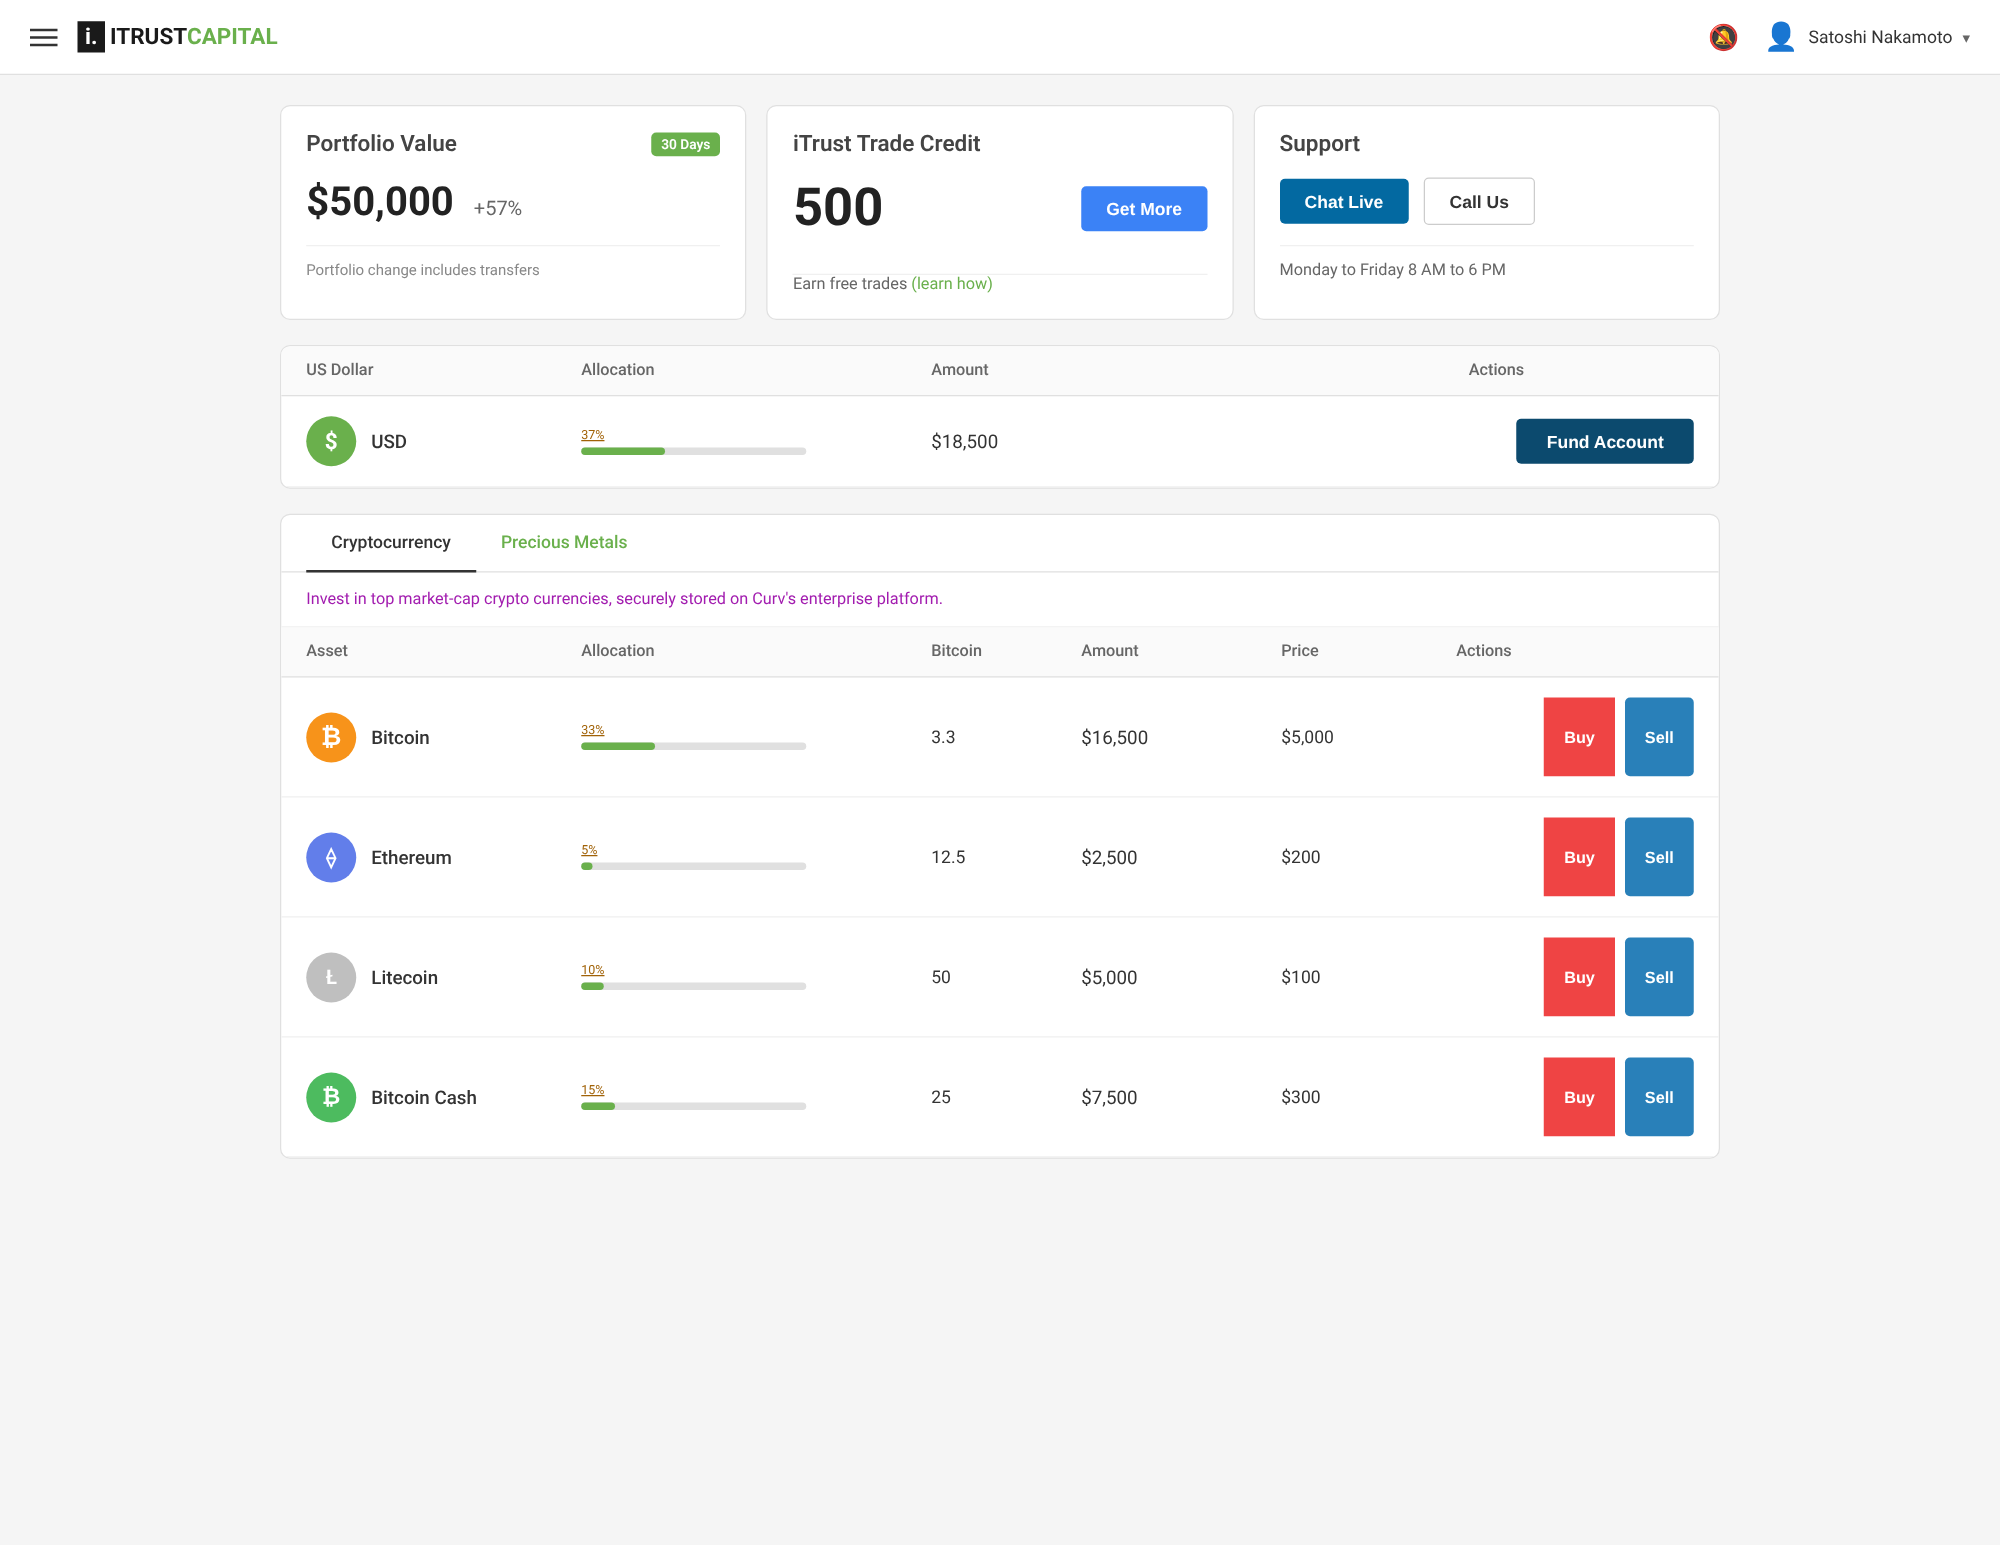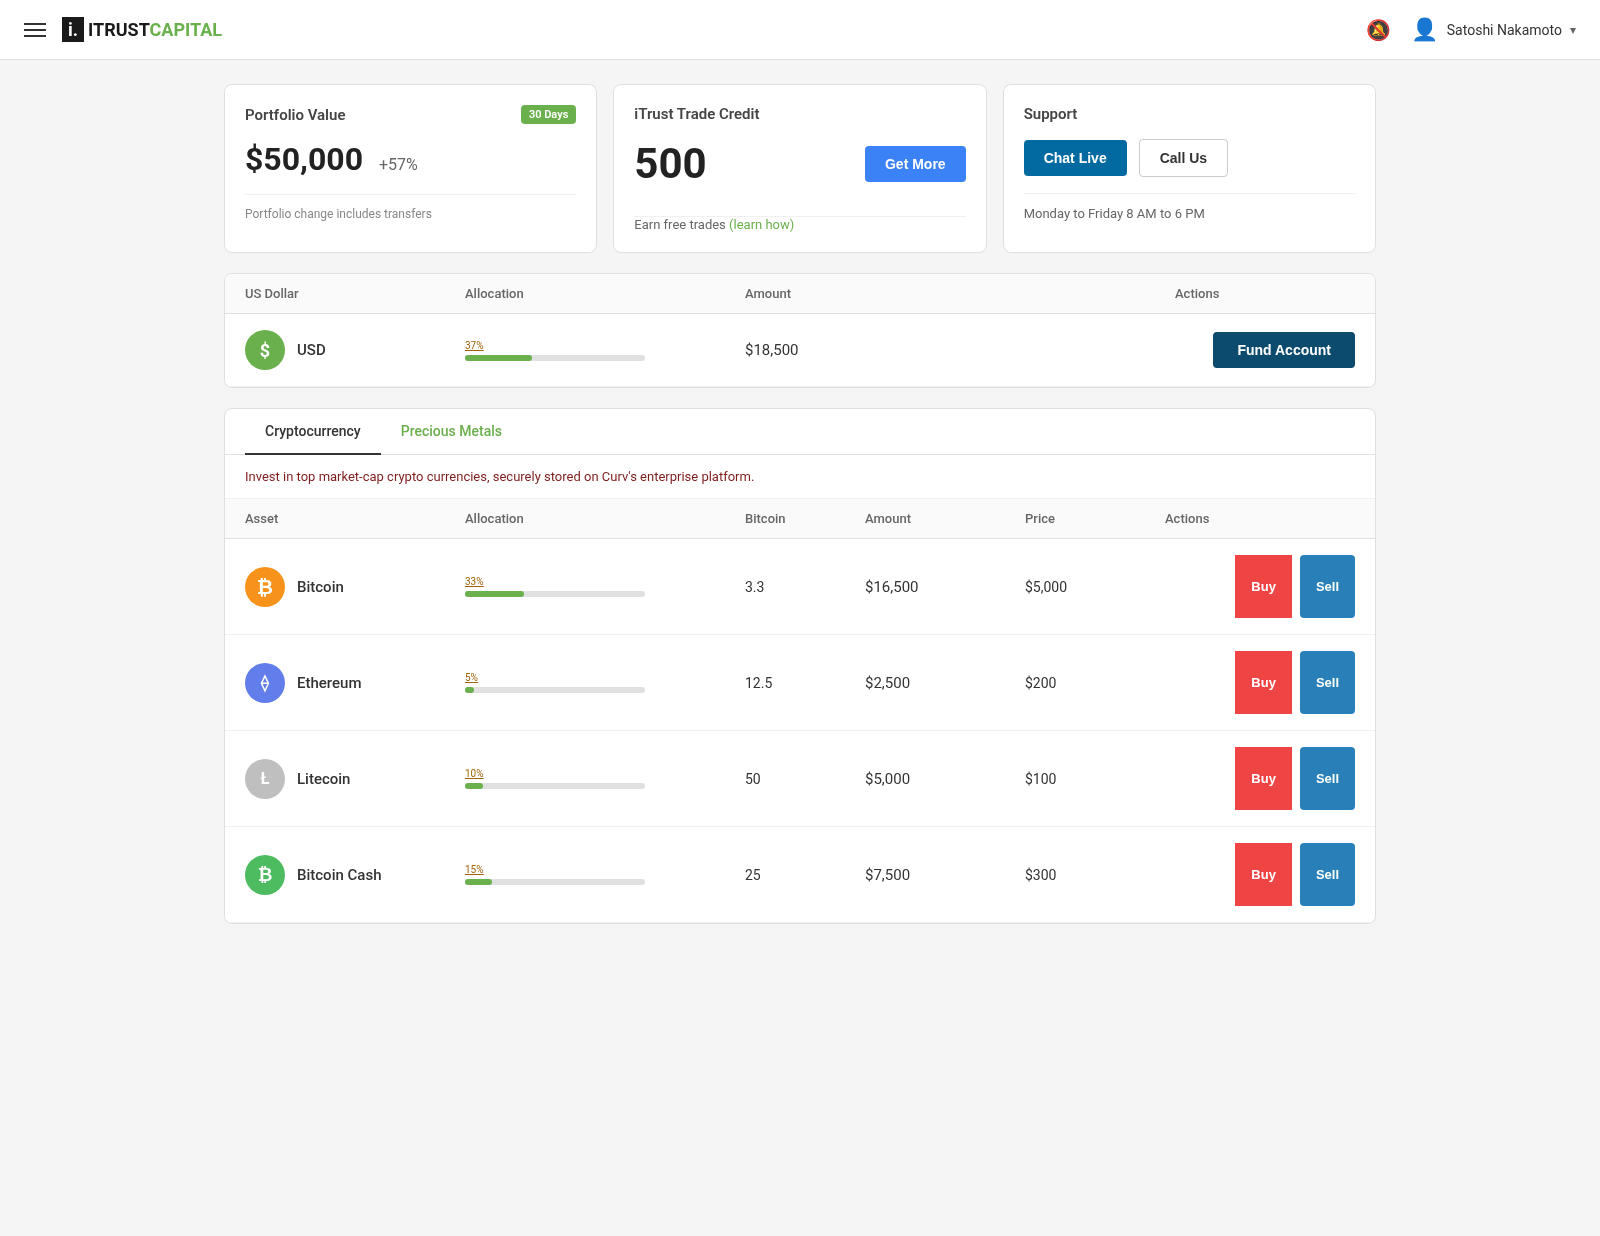--- a/index.html
+++ b/index.html
@@ -24,21 +24,21 @@
 
     
     .main { padding: 24px; max-width: 1200px; margin: 0 auto; }
 
     
     .top-cards { display: grid; grid-template-columns: 1fr 1fr 1fr; gap: 16px; margin-bottom: 20px; }
     .card { background: #fff; border-radius: 8px; border: 1px solid #e0e0e0; padding: 20px; }
 
     
     .card-header { display: flex; justify-content: space-between; align-items: center; margin-bottom: 16px; }
-    .card-title { font-size: 15px; font-weight: 600; color: #444; }
+    .card-title { font-size: 18px; font-weight: 600; color: #444; }
     .badge-30days { background: #6ab04c; color: #fff; font-size: 11px; padding: 3px 8px; border-radius: 4px; font-weight: 600; }
     .portfolio-value { display: flex; align-items: baseline; gap: 16px; margin-bottom: 16px; }
     .portfolio-amount { font-size: 32px; font-weight: 700; color: #222; }
     .portfolio-change { font-size: 16px; color: #666; }
     .card-footer-text { font-size: 12px; color: #888; border-top: 1px solid #f0f0f0; padding-top: 12px; margin-top: 4px; }
 
     
     .trade-credit-body { display: flex; justify-content: space-between; align-items: center; margin-bottom: 28px; }
     .trade-credit-value { font-size: 42px; font-weight: 700; color: #222; }
     .btn-get-more { background: #3b82f6; color: #fff; border: none; padding: 10px 20px; border-radius: 4px; font-size: 14px; font-weight: 600; cursor: pointer; }
@@ -72,21 +72,21 @@
     .btn-fund { background: #0c4a6e; color: #fff; border: none; padding: 10px 24px; border-radius: 4px; font-size: 14px; font-weight: 600; cursor: pointer; }
     .btn-buy { background: #ef4444; color: #fff; border: none; padding: 24px 16px; border-radius: 0; font-size: 13px; font-weight: 600; cursor: pointer; }
     .btn-sell { background: #2980b9; color: #fff; border: none; padding: 8px 16px; border-radius: 4px; font-size: 13px; font-weight: 600; cursor: pointer; }
 
     
     .crypto-section { background: #fff; border-radius: 8px; border: 1px solid #e0e0e0; overflow: hidden; }
     .crypto-tabs { display: flex; border-bottom: 1px solid #e0e0e0; padding: 0 20px; }
     .tab { padding: 14px 20px; font-size: 14px; cursor: pointer; border-bottom: 2px solid transparent; margin-bottom: -1px; }
     .tab.active { border-bottom: 2px solid #333; color: #333; font-weight: 500; }
     .tab.inactive { color: #6ab04c; font-weight: 500; }
-    .crypto-desc { padding: 14px 20px; font-size: 13px; color: #7f1d1d; border-bottom: 1px solid #f0f0f0; }
+    .crypto-desc { padding: 14px 20px; font-size: 13px; color: #a21caf; border-bottom: 1px solid #f0f0f0; }
 
     .crypto-table-header { display: grid; grid-template-columns: 220px 280px 120px 160px 140px 1fr; padding: 12px 20px; border-bottom: 1px solid #e0e0e0; background: #fafafa; }
     .crypto-table-header span { font-size: 13px; color: #666; font-weight: 500; }
     .crypto-row { display: grid; grid-template-columns: 220px 280px 120px 160px 140px 1fr; padding: 16px 20px; align-items: center; border-bottom: 1px solid #f0f0f0; }
 
     
     .btc-icon { background: #f7931a; color: #fff; font-size: 20px; }
     .eth-icon { background: #627eea; color: #fff; font-size: 16px; }
     .ltc-icon { background: #bfbfbf; color: #fff; font-size: 16px; }
     .bch-icon { background: #4dbb5f; color: #fff; font-size: 18px; }

